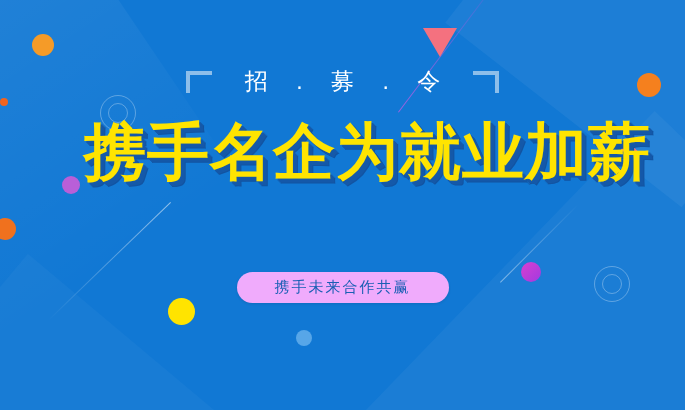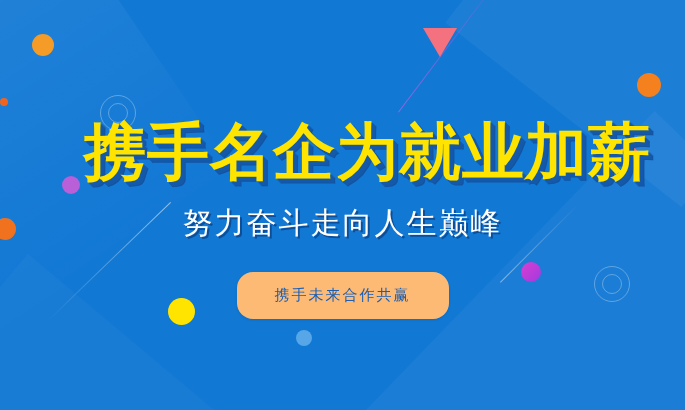--- a/index.html
+++ b/index.html
@@ -207,24 +207,24 @@
   
   .pill-wrap {
     position: absolute;
     left: 0;
     top: 272px;
     width: 100%;
     display: flex;
     justify-content: center;
   }
   .pill {
-    background: #fdba74;
+    background: #f0abfc;
     color: #1a5fb4;
     border-radius: 16px;
-    padding: 14px 38px;
+    padding: 6px 38px;
     font-size: 15px;
     letter-spacing: 2px;
     line-height: 1.25;
     white-space: nowrap;
     box-shadow: 0 1px 3px rgba(0,0,0,0.10);
   }
 </style>
 </head>
 <body>
 
@@ -253,23 +253,27 @@
   </div>
   <div class="ring" style="left:594px; top:266px; width:34px; height:34px;">
     <div class="ring-inner" style="width:18px; height:18px;"></div>
   </div>
 
   <div class="tri tri-down" style="left:423px; top:28px;"></div>
   <div class="tri tri-up" style="left:606px; top:140px;"></div>
 
   <div class="content">
 
+    <div class="eyebrow">
+      <span class="bracket bracket-left"></span>
+      <span class="eyebrow-text">招 . 募 . 令</span>
+      <span class="bracket bracket-right"></span>
+    </div>
 
     <div class="headline">携手名企为就业加薪</div>
 
-    <div class="subheadline">努力奋斗走向人生巅峰</div>
 
     <div class="pill-wrap">
       <div class="pill">携手未来合作共赢</div>
     </div>
 
   </div>
 </div>
 
 </body></html>

